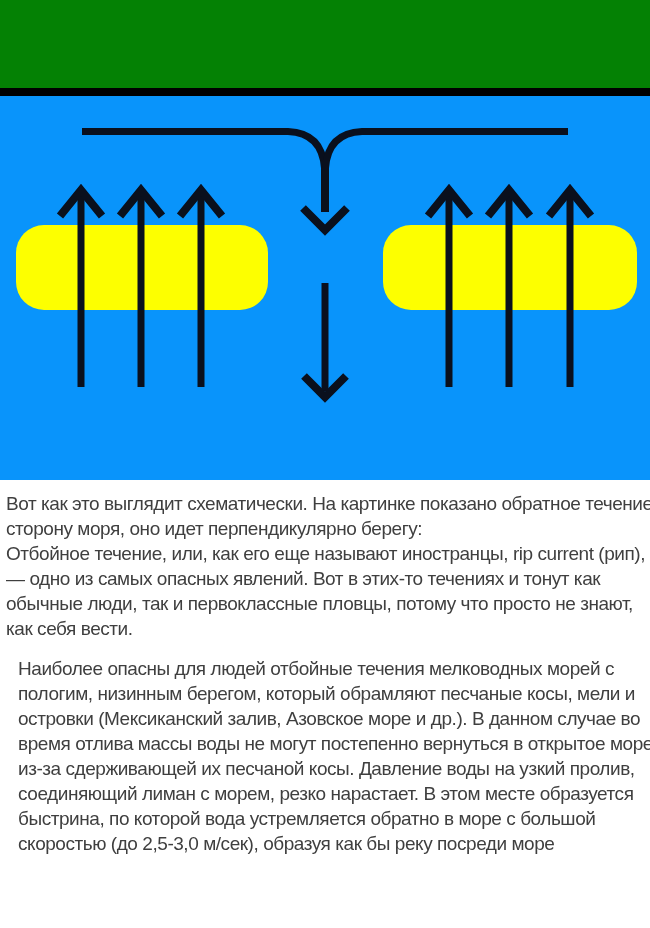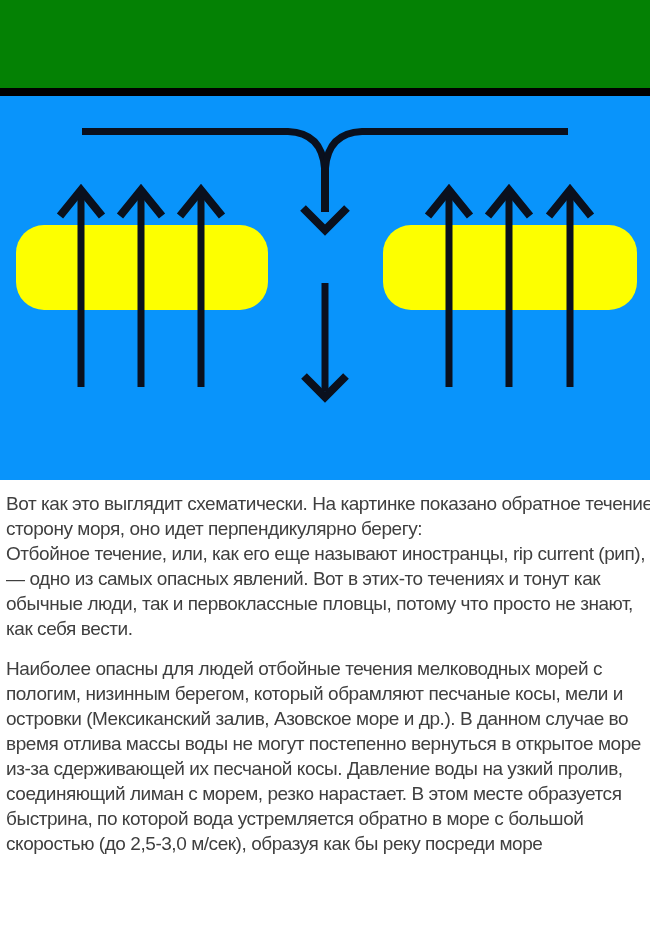--- a/index.html
+++ b/index.html
@@ -17,21 +17,21 @@
     font-size: 19px;
     line-height: 25px;
     letter-spacing: -0.45px;
     color: #3f3f3f;
     overflow: hidden;
   }
   .article p {
     margin: 0 0 15px 0;
     white-space: pre;
   }
-  .article p:last-child { margin-bottom: 0; }
+  .article p:last-child { margin-bottom: 0; margin-left: 12px; }
 </style>
 </head>
 <body>
 
 <div class="page">
 
   <div class="diagram-wrap">
     <svg width="650" height="480" viewBox="0 0 650 480" xmlns="http://www.w3.org/2000/svg">
 
       <rect x="0" y="88" width="650" height="392" fill="#0994fb"></rect>

